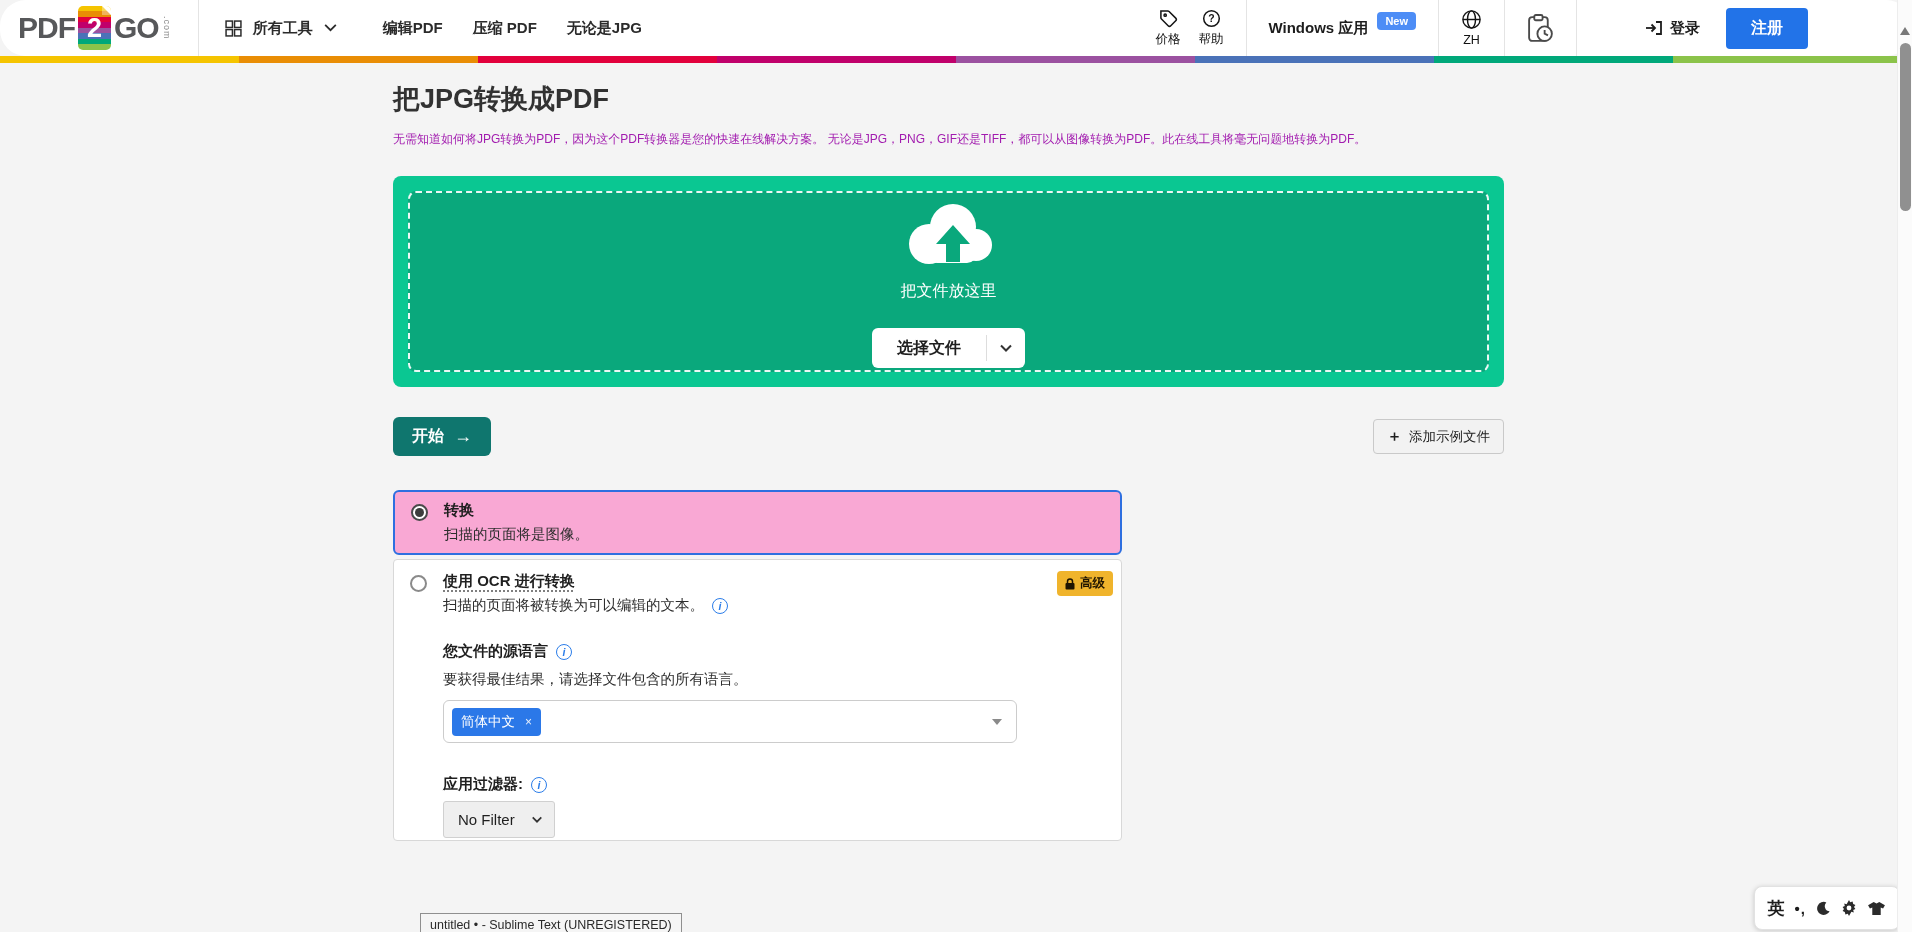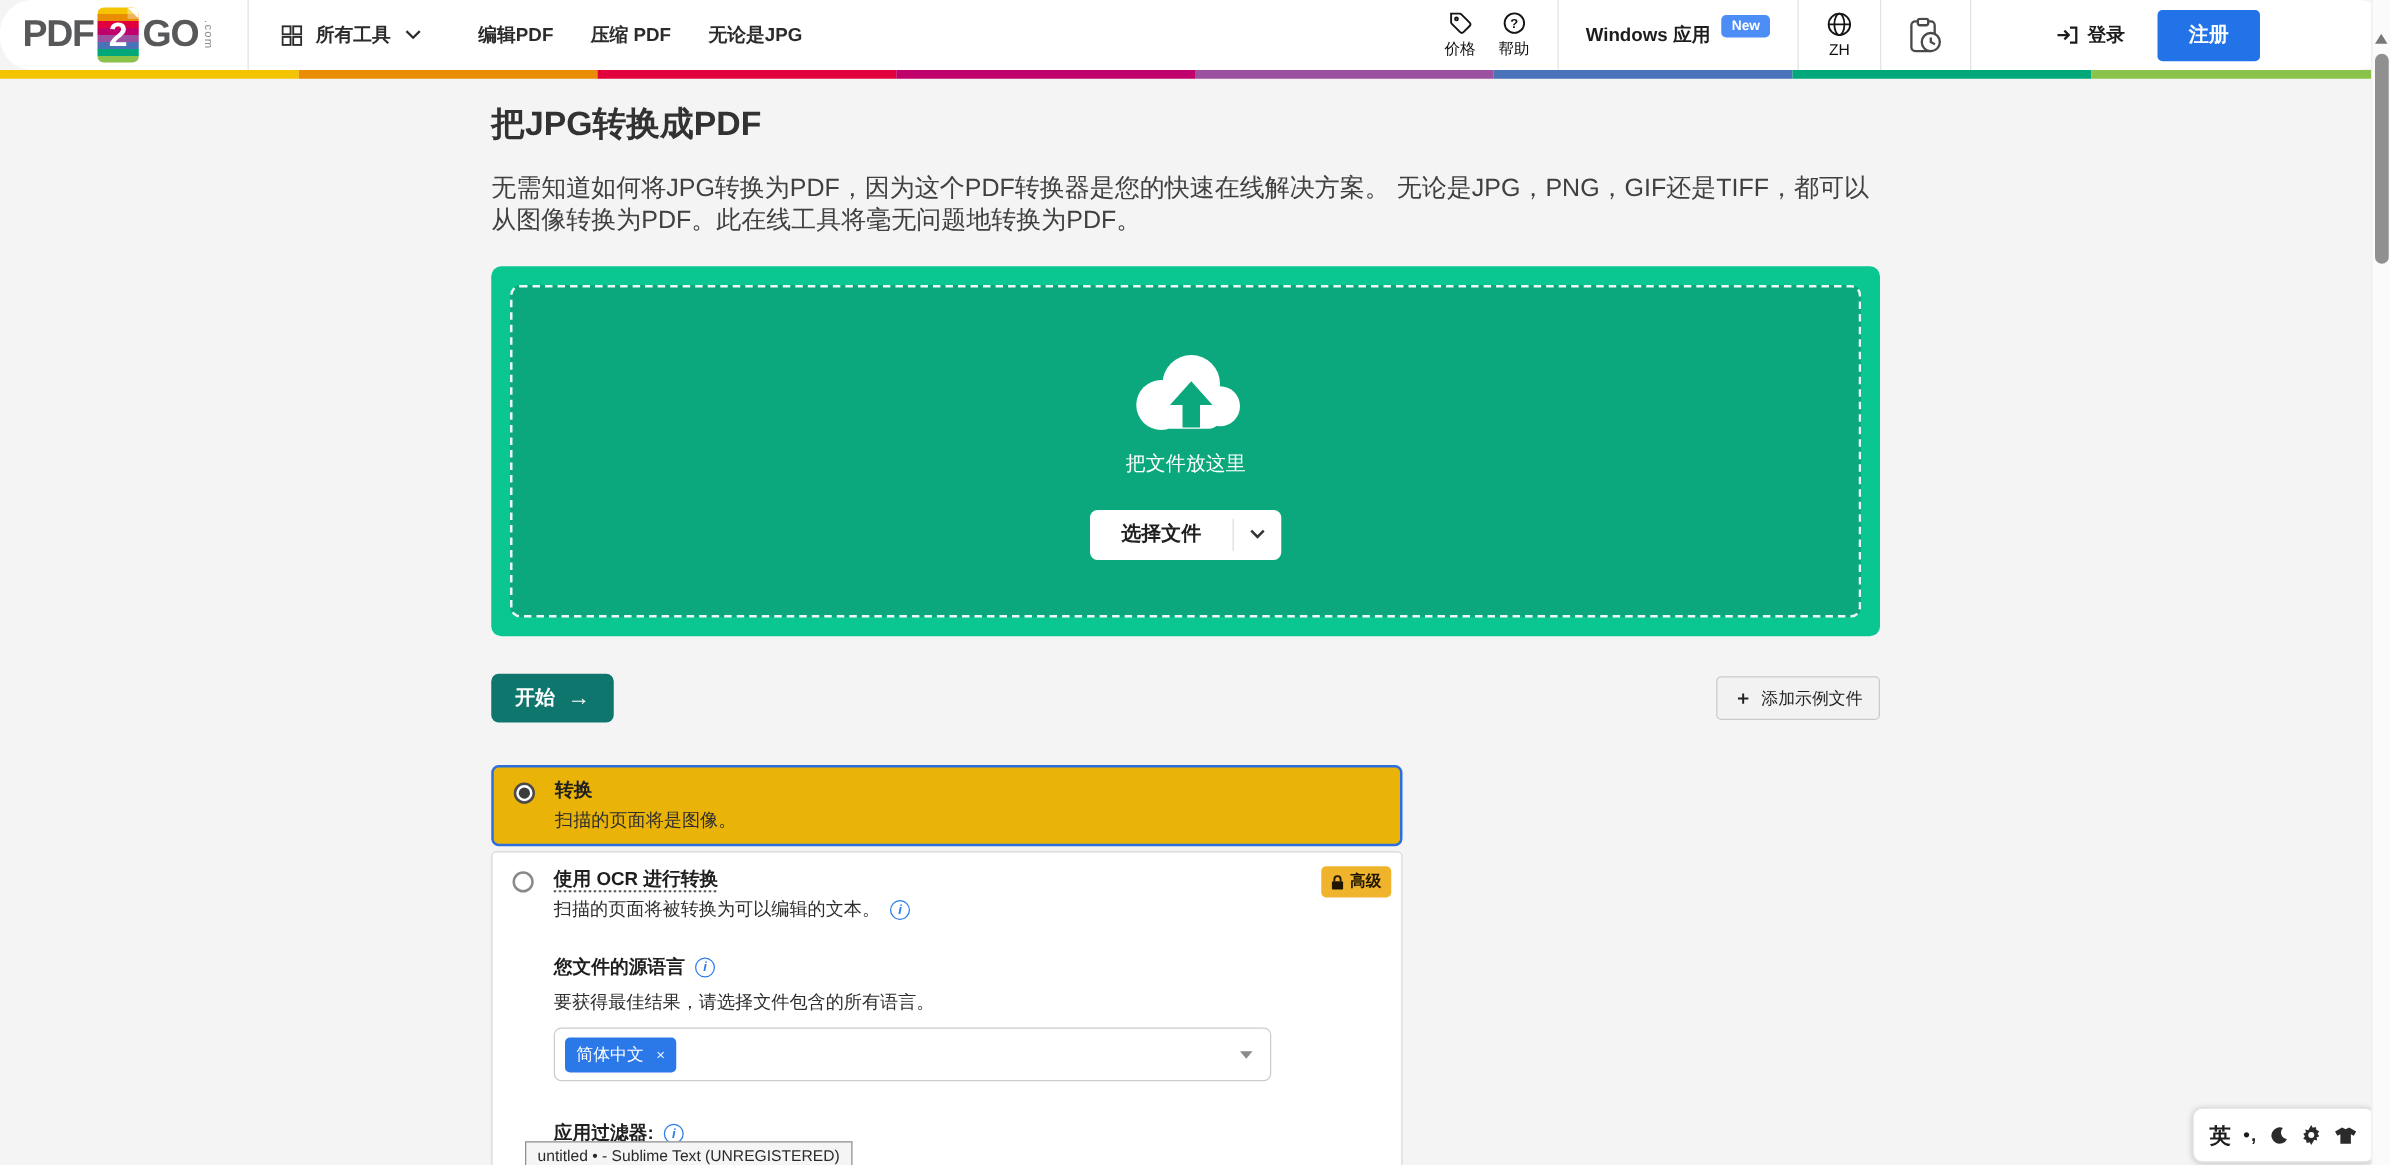--- a/index.html
+++ b/index.html
@@ -51,42 +51,42 @@
   .register { background:#2273e8; color:#fff; font-size:16px; font-weight:700;
     border:none; border-radius:4px; padding:10px 25px; cursor:pointer; }
 
   
   .stripe { height:7px; display:flex; }
   .stripe > div { flex:1; }
 
   
   main { margin-left:393px; width:1111px; }
   .page-title { margin-top:20px; font-size:27px; font-weight:700; color:#323232; line-height:1.2; }
-  .page-desc { margin-top:24px; font-size:20px; line-height:25px; color:#404040; }
-
-  .upload-outer { margin-top:24px; height:296px; background:#0ac792; border-radius:8px; padding:15px; cursor:pointer; }
+  .page-desc { margin-top:12px; font-size:12px; line-height:25px; color:#a21caf; }
+
+  .upload-outer { margin-top:24px; height:211px; background:#0ac792; border-radius:8px; padding:15px; cursor:pointer; }
   .upload-inner { height:100%; background:#0aa87c; border:2px dashed rgba(255,255,255,.92);
     border-radius:8px; display:flex; flex-direction:column; align-items:center; justify-content:center; }
   .drop-label { color:#fff; font-size:16px; margin-top:10px; }
   .choose-btn { margin-top:26px; background:#fff; border-radius:6px; height:40px;
     display:flex; align-items:center; cursor:pointer; }
   .choose-label { padding:0 25px; font-size:16px; font-weight:700; color:#1f1f1f; }
   .choose-sep { width:1px; height:26px; background:#ddd; }
   .choose-caret { width:38px; display:flex; justify-content:center; align-items:center; }
 
   .actions-row { margin-top:30px; display:flex; justify-content:space-between; align-items:center; }
   .start-btn { background:#0f766e; border:none; border-radius:6px; color:#fff;
     font-size:16px; font-weight:700; padding:9px 19px; display:flex; align-items:center; gap:10px; cursor:pointer; }
   .start-arrow { font-size:18px; font-weight:700; }
   .example-btn { background:#f2f2f2; border:1px solid #c9c9c9; border-radius:4px; color:#1f1f1f;
     font-size:13.5px; padding:7px 13px; display:flex; align-items:center; gap:7px; cursor:pointer; }
   .example-plus { font-weight:700; font-size:15px; }
 
   .option { display:flex; align-items:flex-start; gap:16px; padding:9px 16px; cursor:pointer; }
-  .option.selected { margin-top:34px; width:729px; background:#eab308;
+  .option.selected { margin-top:34px; width:729px; background:#f9a8d4;
     border:2px solid #2e6fe0; border-radius:6px; }
   .radio { width:17px; height:17px; border-radius:50%; margin-top:3px; flex:none; position:relative; }
   .radio.checked { border:2px solid #4a4a4a; background:#fff; }
   .radio.checked::after { content:""; position:absolute; inset:2px; background:#3c3c3c; border-radius:50%; }
   .radio.unchecked { border:2px solid #8a8a8a; background:#fff; }
   .opt-title { font-size:15px; font-weight:700; color:#1f1f1f; }
   .opt-title.dashed { text-decoration:underline; text-decoration-style:dotted;
     text-decoration-color:#555; text-underline-offset:4px; }
   .opt-sub { font-size:14.5px; color:#2e2e2e; margin-top:5px; display:flex; align-items:center; gap:8px; }
 

